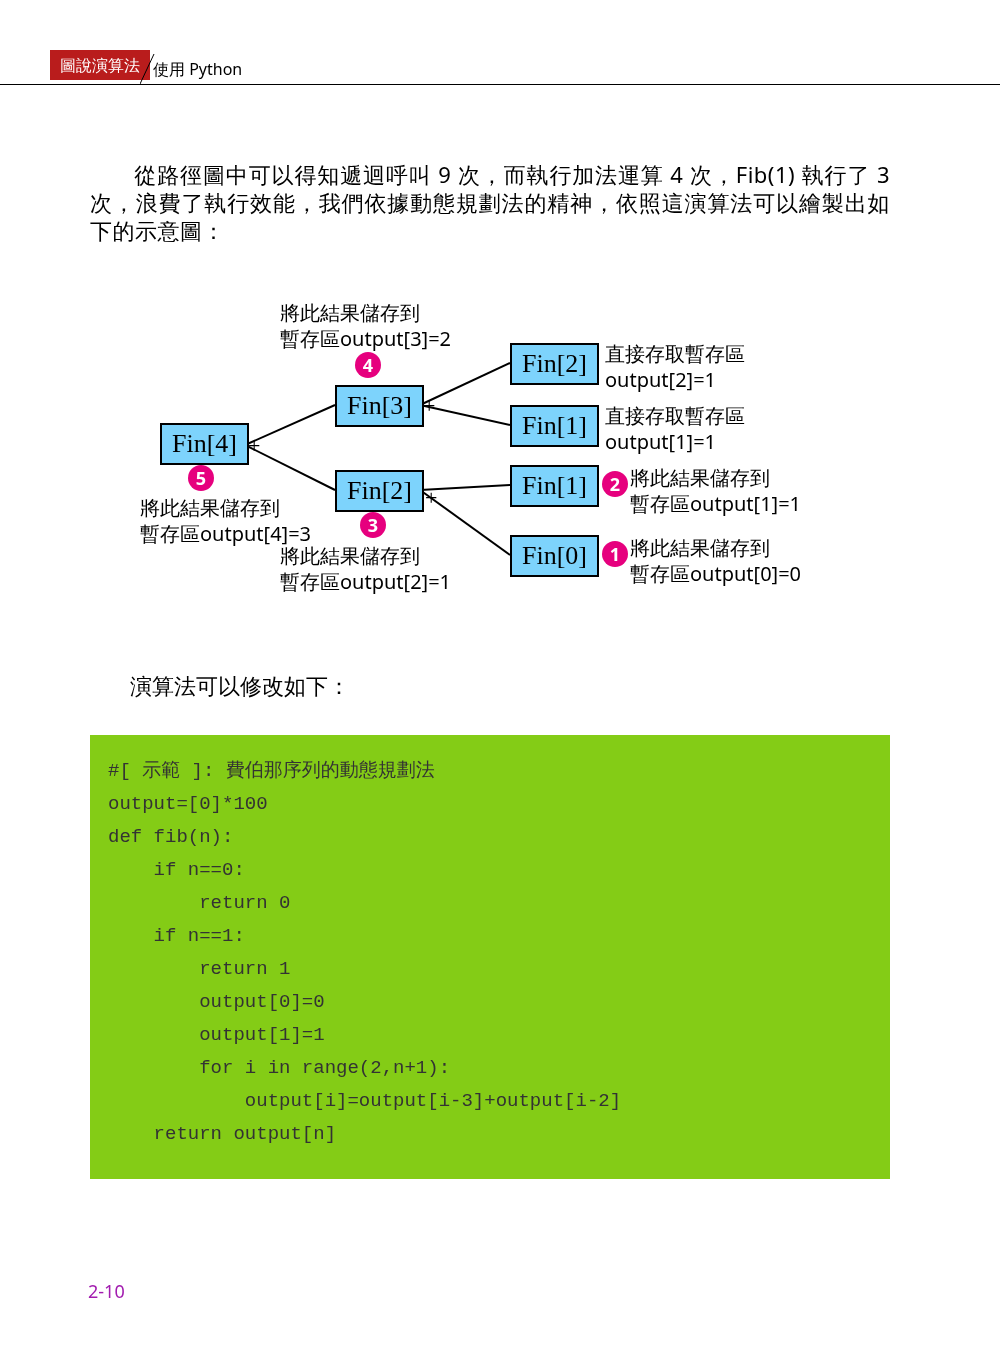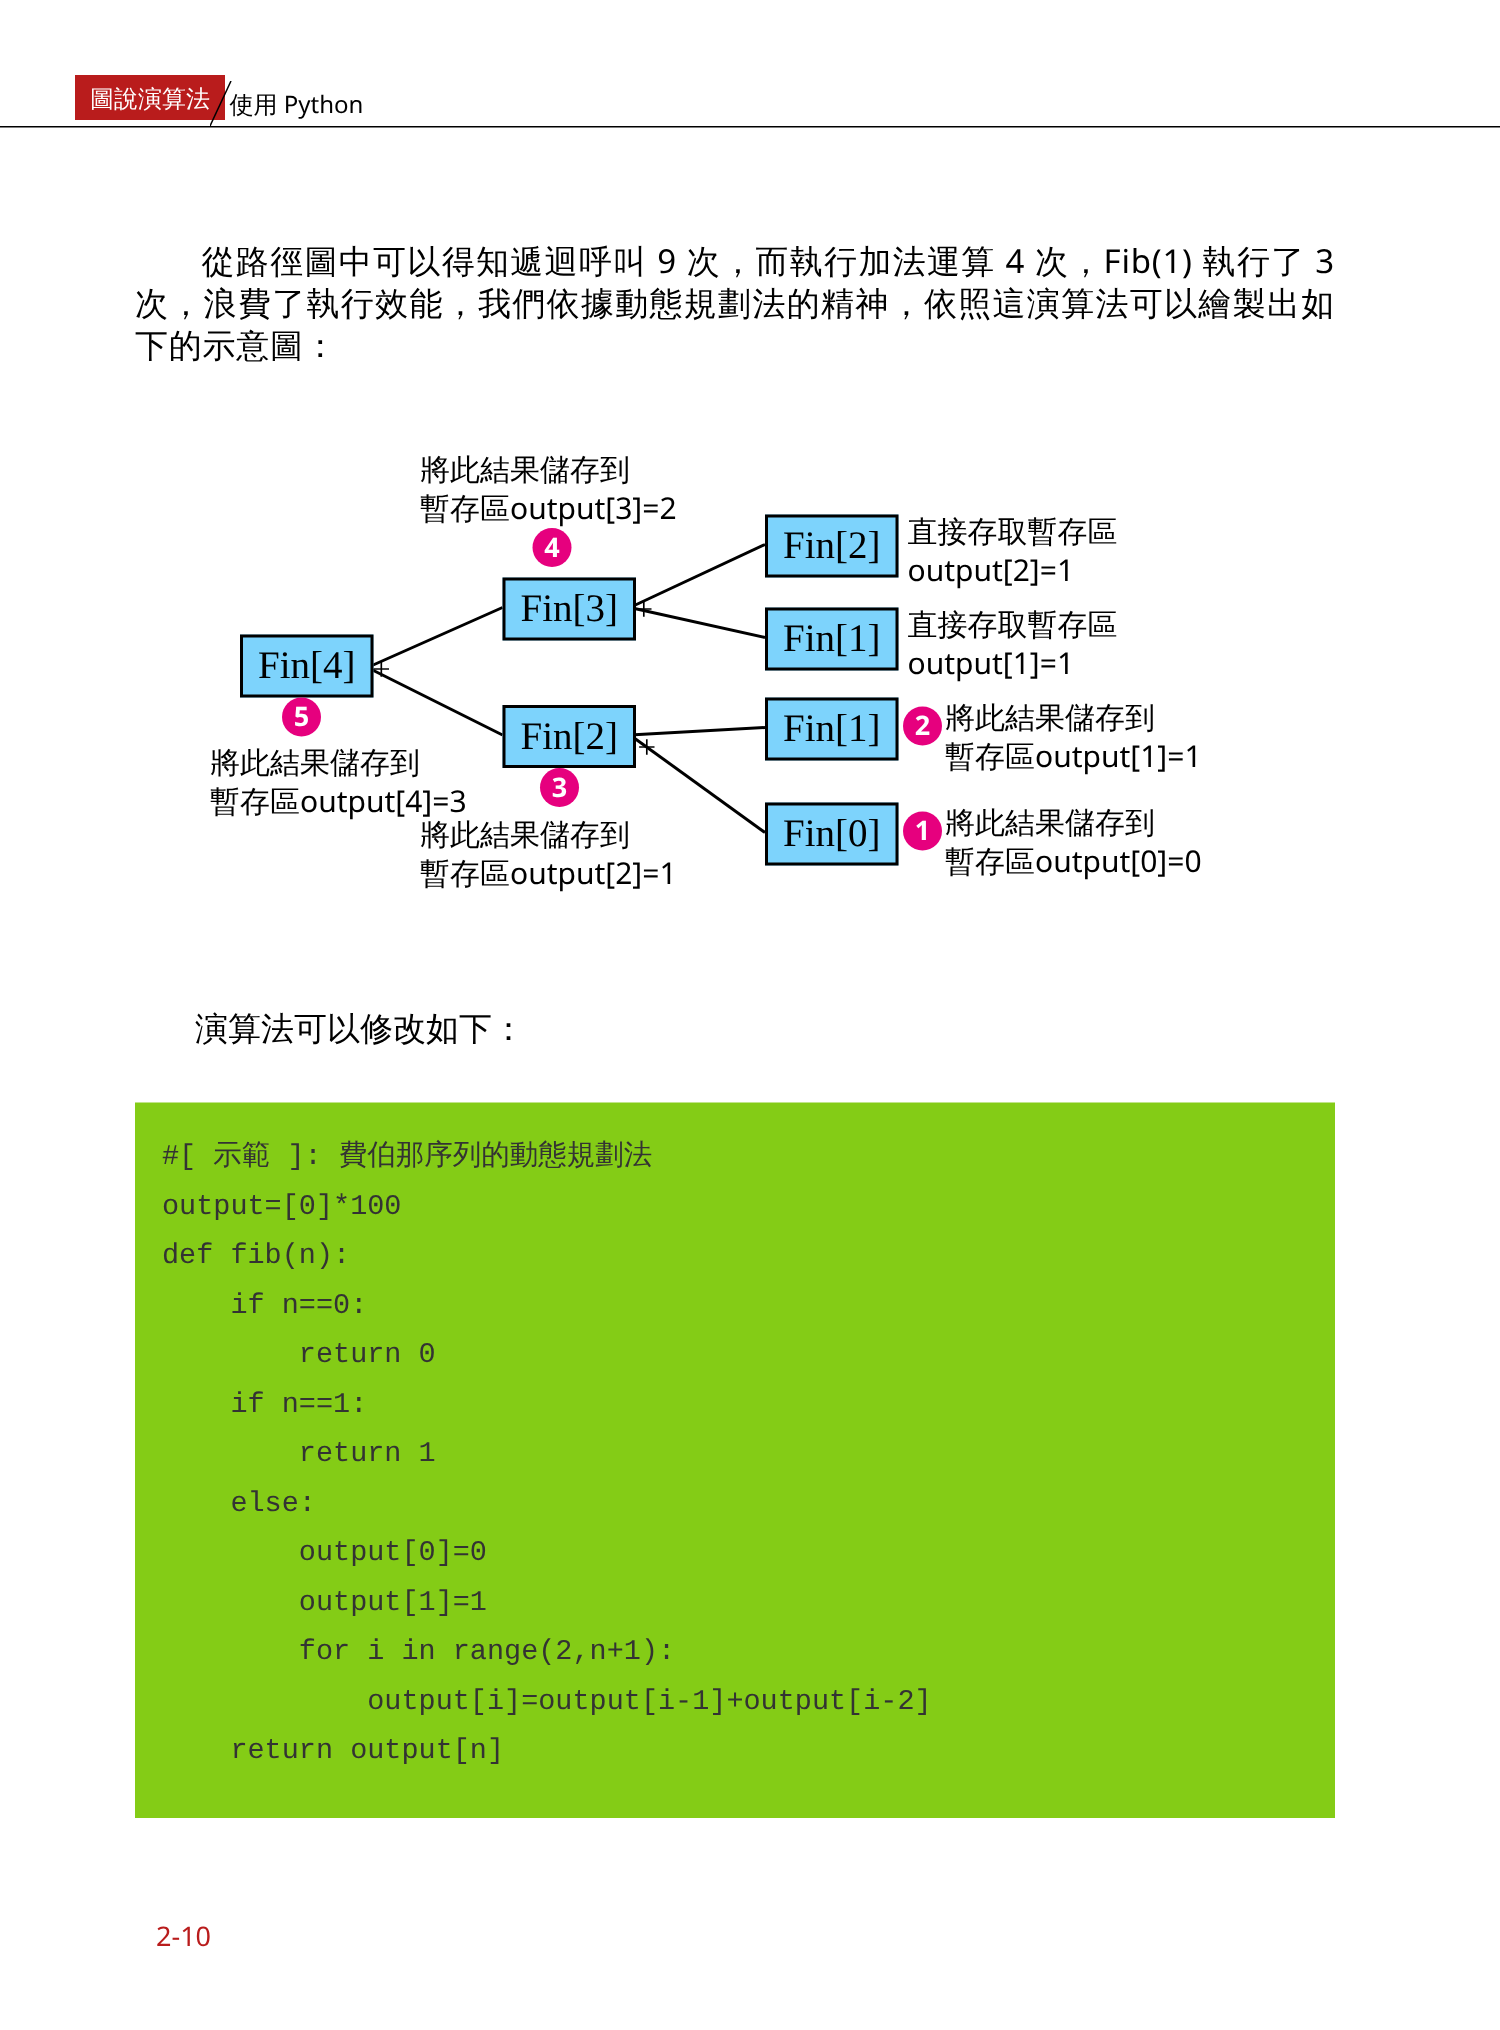--- a/index.html
+++ b/index.html
@@ -120,23 +120,23 @@
   .code-line {
     font-family: "Courier New", monospace;
     font-size: 19px;
     line-height: 33px;
     white-space: pre;
     color: #333;
   }
   .page-num {
     position:absolute;
     bottom: 50px;
-    left: 104px;
+    left: 88px;
     font-size: 18px;
-    color:#b91c1c;
+    color:#a21caf;
   }
 </style>
 </head>
 <body>
 
 <div class="header-bar"></div>
 <div class="header-tab">圖說演算法</div>
 <svg class="header-divider" viewBox="0 0 24 30">
   <path d="M 0 30 L 14 0" stroke="#000" stroke-width="1" fill="none"></path>
 </svg>
@@ -200,21 +200,20 @@
 <div class="code-block">
   <div class="code-line">#[ 示範 ]: 費伯那序列的動態規劃法</div>
   <div class="code-line"></div>
   <div class="code-line">output=[0]*100</div>
   <div class="code-line"></div>
   <div class="code-line">def fib(n):</div>
   <div class="code-line">    if n==0:</div>
   <div class="code-line">        return 0</div>
   <div class="code-line">    if n==1:</div>
   <div class="code-line">        return 1</div>
-  <div class="code-line">    else:</div>
   <div class="code-line">        output[0]=0</div>
   <div class="code-line">        output[1]=1</div>
   <div class="code-line">        for i in range(2,n+1):</div>
-  <div class="code-line">            output[i]=output[i-1]+output[i-2]</div>
+  <div class="code-line">            output[i]=output[i-3]+output[i-2]</div>
   <div class="code-line">    return output[n]</div>
 </div>
 
 <div class="page-num">2-10</div>
 
 </body></html>

